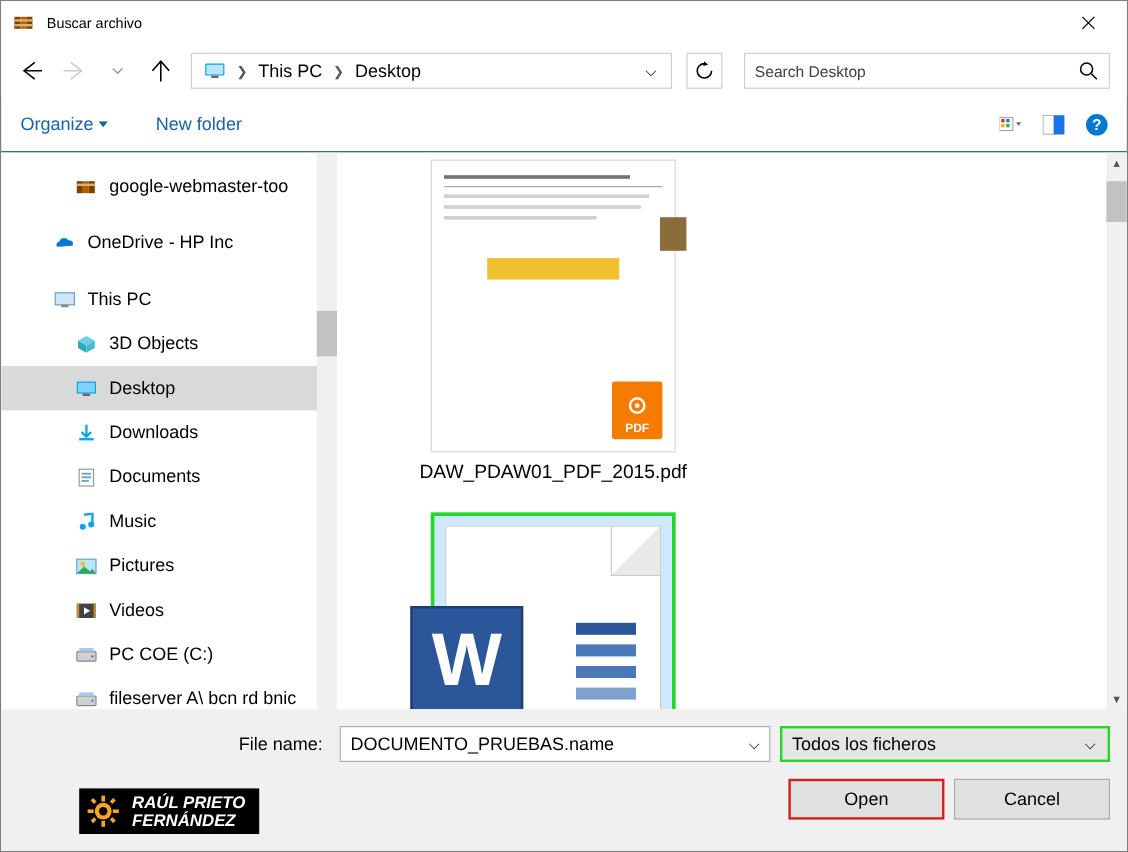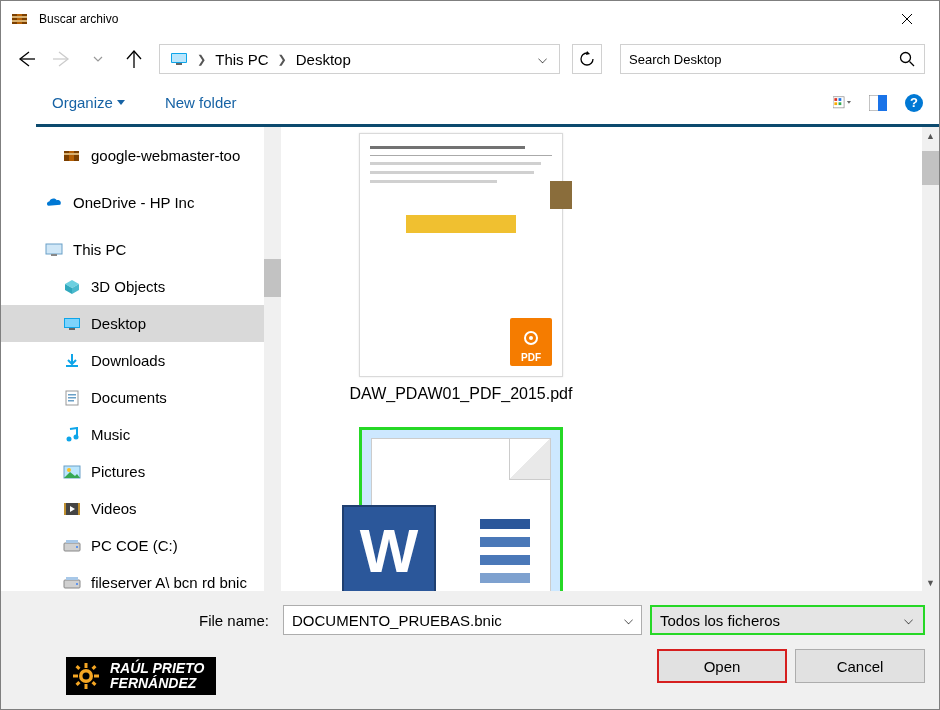--- a/index.html
+++ b/index.html
@@ -12,23 +12,23 @@
   .navbar { height: 44px; display: flex; align-items: center; padding: 6px 14px; background: #fff; gap: 8px; }
   .nav-arrows { display: flex; align-items: center; gap: 14px; }
   .arrow-btn { width: 22px; height: 22px; display: flex; align-items: center; justify-content: center; }
   .arrow-btn.disabled svg path { stroke: #ccc; }
   .pathbox { flex: 1; height: 30px; border: 1px solid #d0d0d0; background: #fff; display: flex; align-items: center; padding: 0 4px; margin-left: 6px; }
   .path-seg { display: flex; align-items: center; height: 100%; padding: 0 6px; font-size: 15px; gap: 4px; cursor: pointer; }
   .chevron { font-size: 11px; color: #555; padding: 0 3px; }
   .path-tail { margin-left: auto; display: flex; align-items: center; }
   .dropdown-caret { font-size: 12px; padding: 0 8px; color: #000; }
   .refresh { height: 30px; width: 30px; border: 1px solid #d0d0d0; display: flex; align-items: center; justify-content: center; margin-left: 4px; }
-  .searchbox { width: 305px; height: 30px; border: 1px solid #d0d0d0; margin-left: 10px; display: flex; align-items: center; padding: 0 8px; color: #000000; }
+  .searchbox { width: 305px; height: 30px; border: 1px solid #d0d0d0; margin-left: 10px; display: flex; align-items: center; padding: 0 8px; color: #404040; }
   .searchbox .magnifier { margin-left: auto; }
-  .toolbar { height: 46px; border-bottom: 3px solid #0c4a6e; display: flex; align-items: center; padding: 0 16px; margin-left: 35px; }
+  .toolbar { height: 46px; border-bottom: 1px solid #0c4a6e; display: flex; align-items: center; padding: 0 16px; }
   .tool-link { color: #1763a5; font-size: 15px; margin-right: 40px; display: inline-flex; align-items: center; gap: 4px; cursor: pointer; }
   .tool-right { margin-left: auto; display: flex; align-items: center; gap: 18px; }
   .help-circle { width: 18px; height: 18px; border-radius: 50%; background: #0078d4; color: #fff; font-size: 13px; font-weight: bold; display: flex; align-items: center; justify-content: center; }
   .body-area { flex: 1; display: flex; position: relative; overflow: hidden; }
   .sidebar { width: 280px; background: #fff; overflow: hidden; border-right: 0; padding-top: 10px; font-size: 15px; position: relative; }
   .side-items { position: relative; height: 100%; overflow: hidden; }
   .side-item { height: 37px; display: flex; align-items: center; padding-left: 44px; gap: 10px; }
   .side-item.indent { padding-left: 62px; }
   .side-item.selected { background: #d9d9d9; }
   .side-scrollbar { position: absolute; right: 0; top: 0; bottom: 0; width: 17px; background: #f0f0f0; }
@@ -359,21 +359,21 @@
         <div class="content-thumb"></div>
         <div class="content-arrow" style="bottom:0">▼</div>
       </div>
     </div>
   </div>
 
   <div class="footer" style="position:relative">
     <div class="footer-row top">
       <span class="fname-label">File name:</span>
       <div class="fname-input">
-        <span>DOCUMENTO_PRUEBAS.bnic</span>
+        <span>DOCUMENTO_PRUEBAS.name</span>
         <span class="caret">⌵</span>
       </div>
       <div class="filter-select">
         <span>Todos los ficheros</span>
         <span class="caret">⌵</span>
       </div>
     </div>
     <div class="footer-row buttons">
       <div class="btn open">Open</div>
       <div class="btn">Cancel</div>

